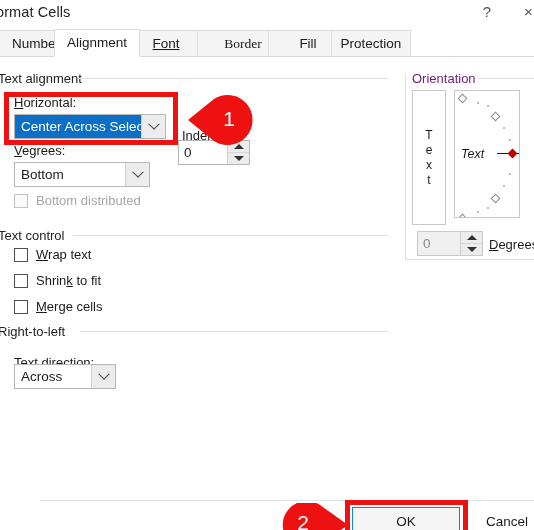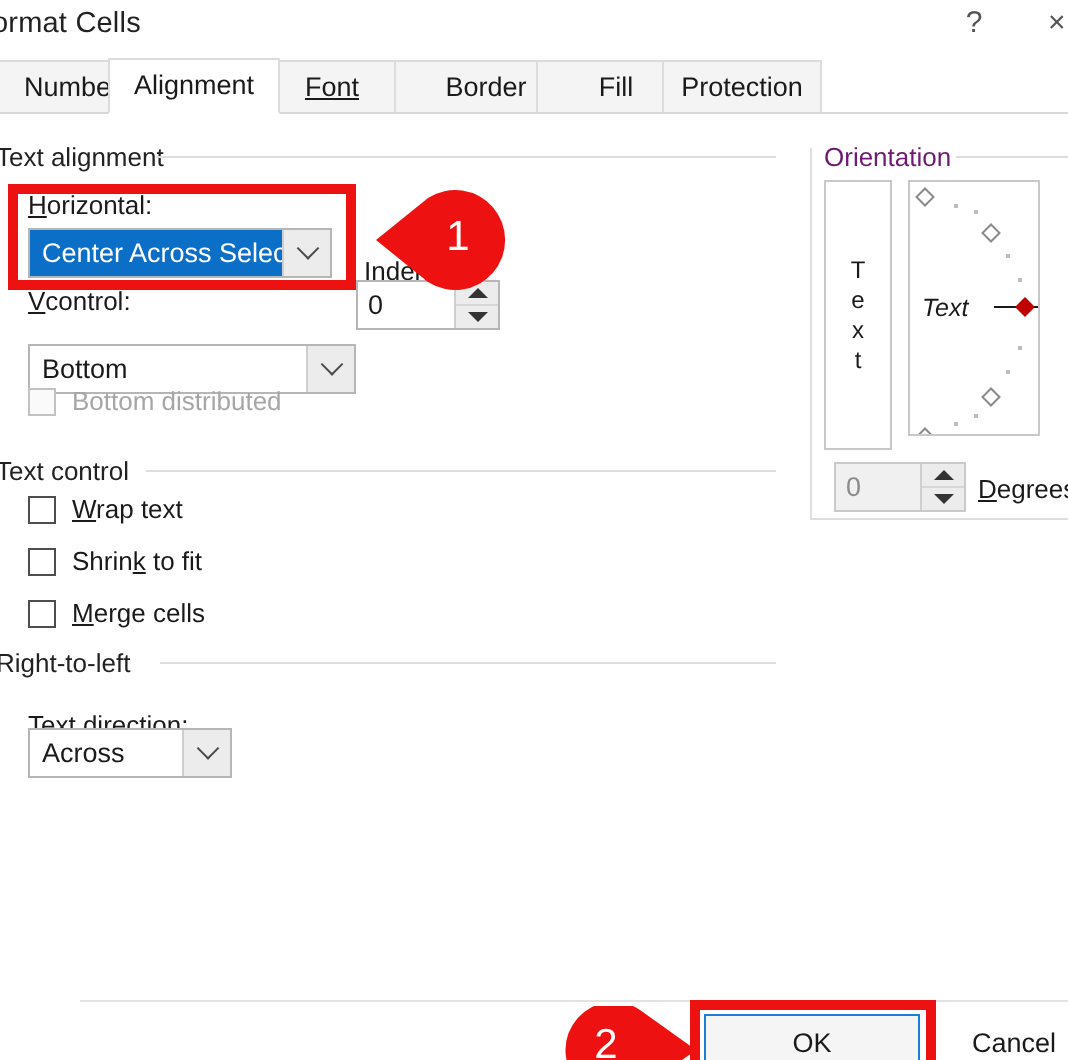--- a/index.html
+++ b/index.html
@@ -199,21 +199,21 @@
   <div class="titlebar">
     <div class="title-text">ormat Cells</div>
     <div class="help-icon">?</div>
     <div class="close-icon">×</div>
   </div>
 
   <div class="tabstrip">
     <div class="tab" style="left:-8px;width:88px;">Number</div>
     <div class="tab active" style="left:54px;width:86px;top:-1px;">Alignment</div>
     <div class="tab" style="left:134px;width:64px;text-decoration:underline;">Font</div>
-    <div class="tab" style="left:197px;width:92px;">Border</div>
+    <div class="tab" style="left:197px;width:92px;font-family:Liberation Serif, serif;">Border</div>
     <div class="tab" style="left:268px;width:64px;padding-left:16px;">Fill</div>
     <div class="tab" style="left:331px;width:80px;">Protection</div>
   </div>
 
   <div class="grouplabel" style="left:-2px;top:71px;">Text alignment</div>
   <div class="hrule" style="left:78px;top:78px;width:310px;"></div>
 
   <div class="fieldlabel" style="left:14px;top:95px;">
     <u>H</u><span>orizontal:</span>
   </div>
@@ -233,24 +233,24 @@
       <div>
           <i class="tri-up"></i>
         </div>
       <div>
           <i class="tri-dn"></i>
         </div>
     </div>
   </div>
 
   <div class="fieldlabel" style="left:14px;top:143px;">
-    <u>V</u><span>control:</span>
-  </div>
-
-  <div class="combo" style="left:14px;top:172px;width:164px;gap:16px;">
+    <u>V</u><span>egrees:</span>
+  </div>
+
+  <div class="combo" style="left:14px;top:162px;width:136px;gap:16px;">
     <div class="val">Bottom</div>
     <div class="arrow">
         <i class="chev"></i>
       </div>
   </div>
 
   <div class="chkrow disabled" style="left:14px;top:193px;">
     <span class="chkbox"></span>
     <span class="chklabel">Bottom distributed</span>
   </div>

